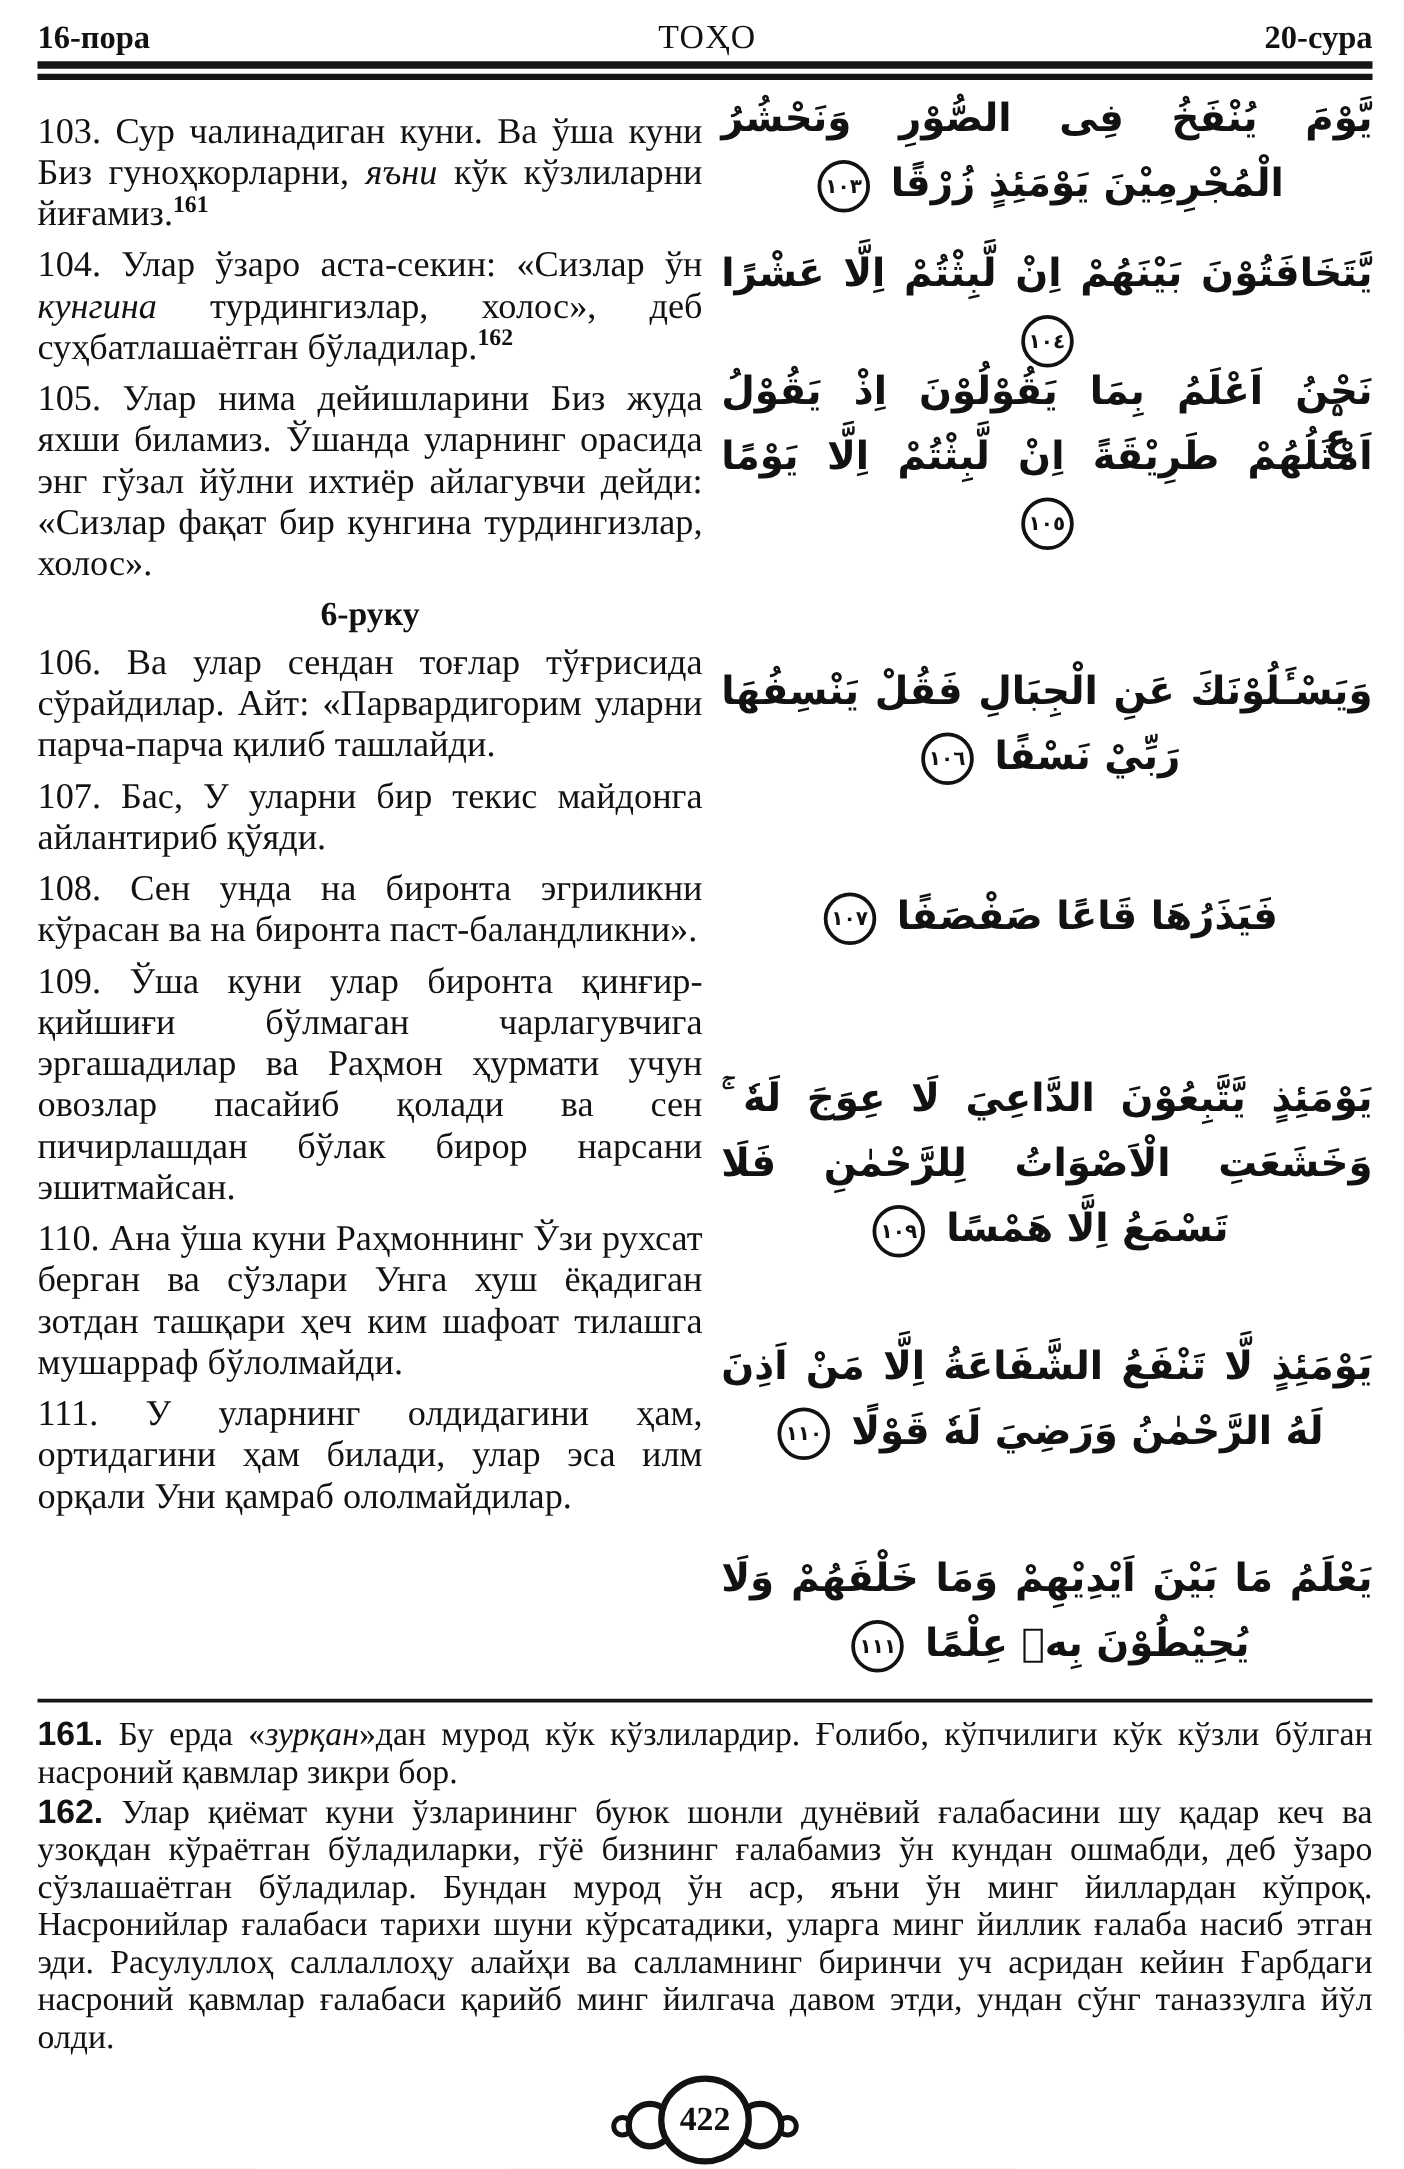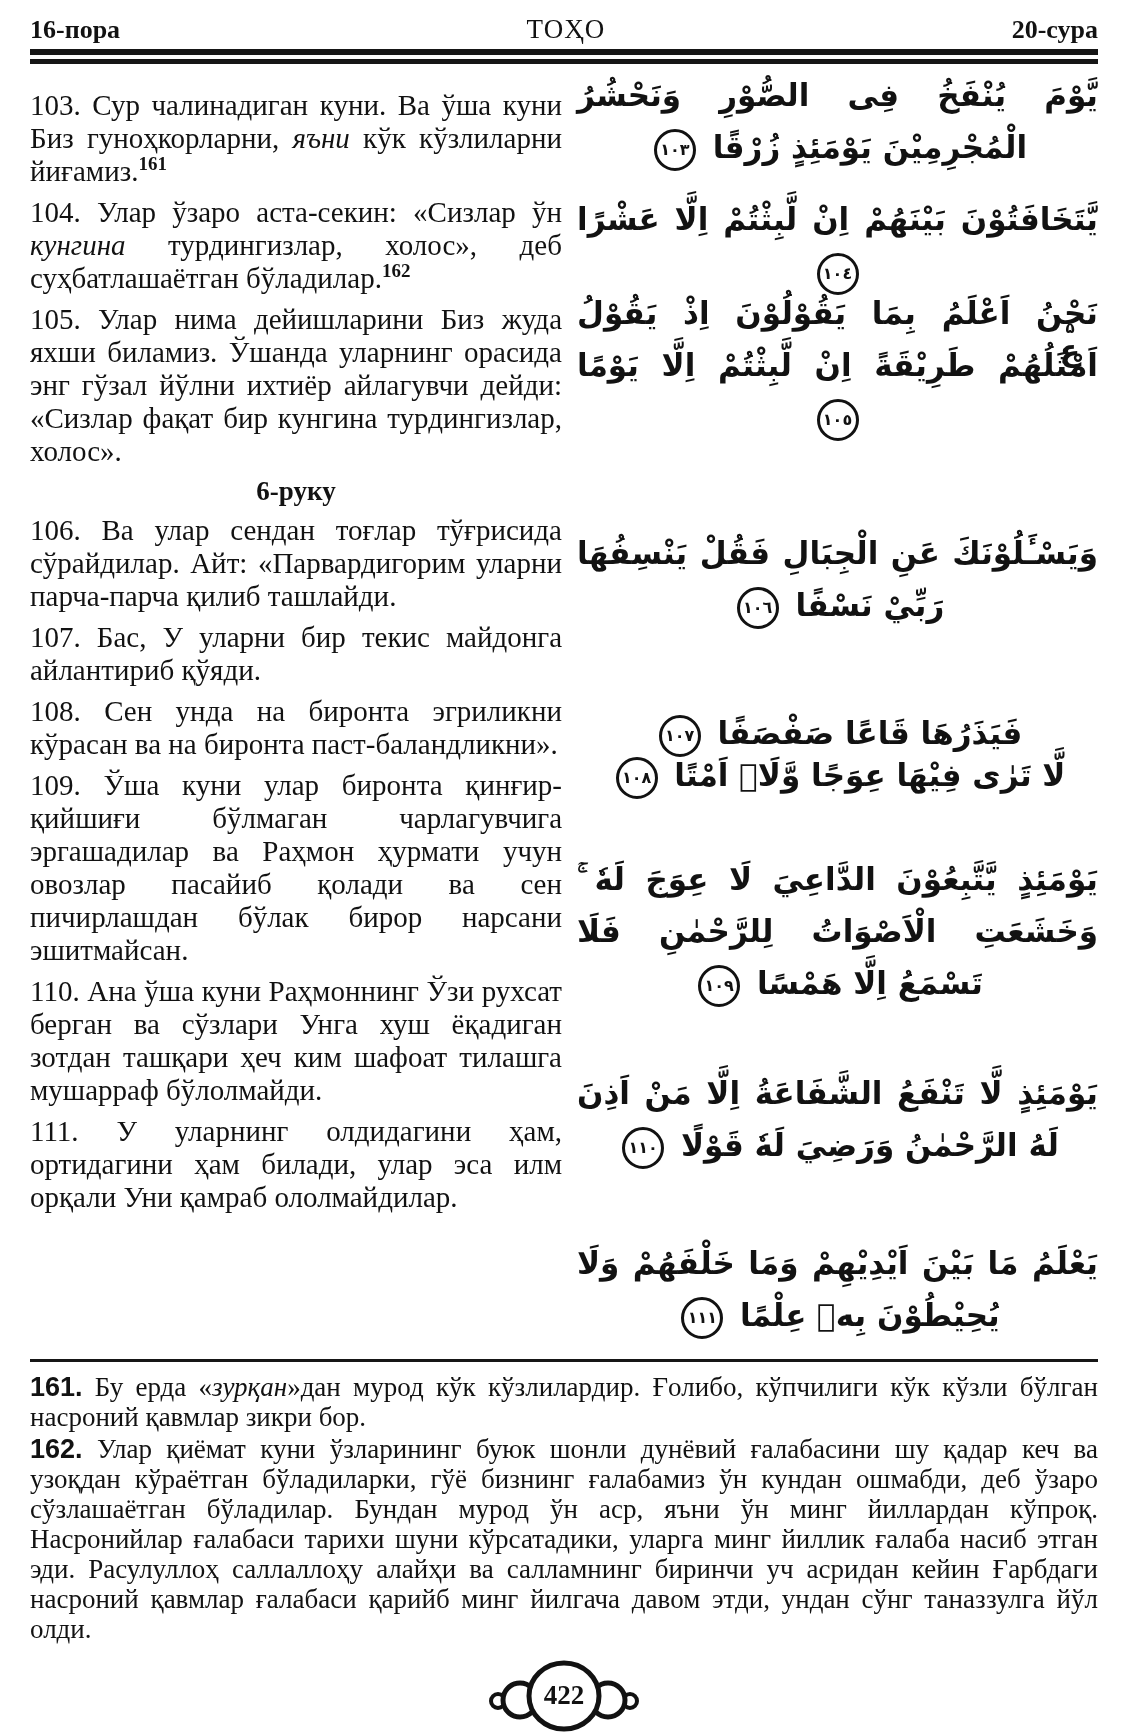--- a/index.html
+++ b/index.html
@@ -111,21 +111,20 @@
         <p class="verse"><span>109. Ўша куни улар биронта қинғир-қийшиғи бўлмаган чарлагувчига эргашадилар ва Раҳмон ҳурмати учун овозлар пасайиб қолади ва сен пичирлашдан бўлак бирор нарсани эшитмайсан.</span></p>
         <p class="verse"><span>110. Ана ўша куни Раҳмоннинг Ўзи рухсат берган ва сўзлари Унга хуш ёқадиган зотдан ташқари ҳеч ким шафоат тилашга мушарраф бўлолмайди.</span></p>
         <p class="verse"><span>111. У уларнинг олдидагини ҳам, ортидагини ҳам билади, улар эса илм орқали Уни қамраб ололмайдилар.</span></p>
       </div>
     <div class="col-ar" id="arabic-col">
         <div class="ar-verse ar-v0"><span>يَّوْمَ يُنْفَخُ فِى الصُّوْرِ وَنَحْشُرُ الْمُجْرِمِيْنَ يَوْمَئِذٍ زُرْقًا</span> <span class="ayah-circle">١٠٣</span></div>
         <div class="ar-verse ar-v1"><span>يَّتَخَافَتُوْنَ بَيْنَهُمْ اِنْ لَّبِثْتُمْ اِلَّا عَشْرًا</span> <span class="ayah-circle">١٠٤</span></div>
         <div class="ar-verse ar-v2"><span>نَحْنُ اَعْلَمُ بِمَا يَقُوْلُوْنَ اِذْ يَقُوْلُ اَمْثَلُهُمْ طَرِيْقَةً اِنْ لَّبِثْتُمْ اِلَّا يَوْمًا</span> <span class="ayah-circle">١٠٥</span></div>
         <div class="ar-verse ar-v3"><span>وَيَسْـَٔلُوْنَكَ عَنِ الْجِبَالِ فَقُلْ يَنْسِفُهَا رَبِّيْ نَسْفًا</span> <span class="ayah-circle">١٠٦</span></div>
         <div class="ar-verse ar-v4"><span>فَيَذَرُهَا قَاعًا صَفْصَفًا</span> <span class="ayah-circle">١٠٧</span></div>
-        <div class="ar-verse ar-v5"><span>لَّا تَرٰى فِيْهَا عِوَجًا وَّلَاۤ اَمْتًا</span> <span class="ayah-circle">١٠٨</span></div>
         <div class="ar-verse ar-v6"><span>يَوْمَئِذٍ يَّتَّبِعُوْنَ الدَّاعِيَ لَا عِوَجَ لَهٗ ۚ وَخَشَعَتِ الْاَصْوَاتُ لِلرَّحْمٰنِ فَلَا تَسْمَعُ اِلَّا هَمْسًا</span> <span class="ayah-circle">١٠٩</span></div>
         <div class="ar-verse ar-v7"><span>يَوْمَئِذٍ لَّا تَنْفَعُ الشَّفَاعَةُ اِلَّا مَنْ اَذِنَ لَهُ الرَّحْمٰنُ وَرَضِيَ لَهٗ قَوْلًا</span> <span class="ayah-circle">١١٠</span></div>
         <div class="ar-verse ar-v8"><span>يَعْلَمُ مَا بَيْنَ اَيْدِيْهِمْ وَمَا خَلْفَهُمْ وَلَا يُحِيْطُوْنَ بِهٖ عِلْمًا</span> <span class="ayah-circle">١١١</span></div>
         <div class="ruku-marker">
           <span class="rm-top">۵</span>
           <span class="rm-ayn">ع</span>
         </div>
       </div>
   </main>
 

